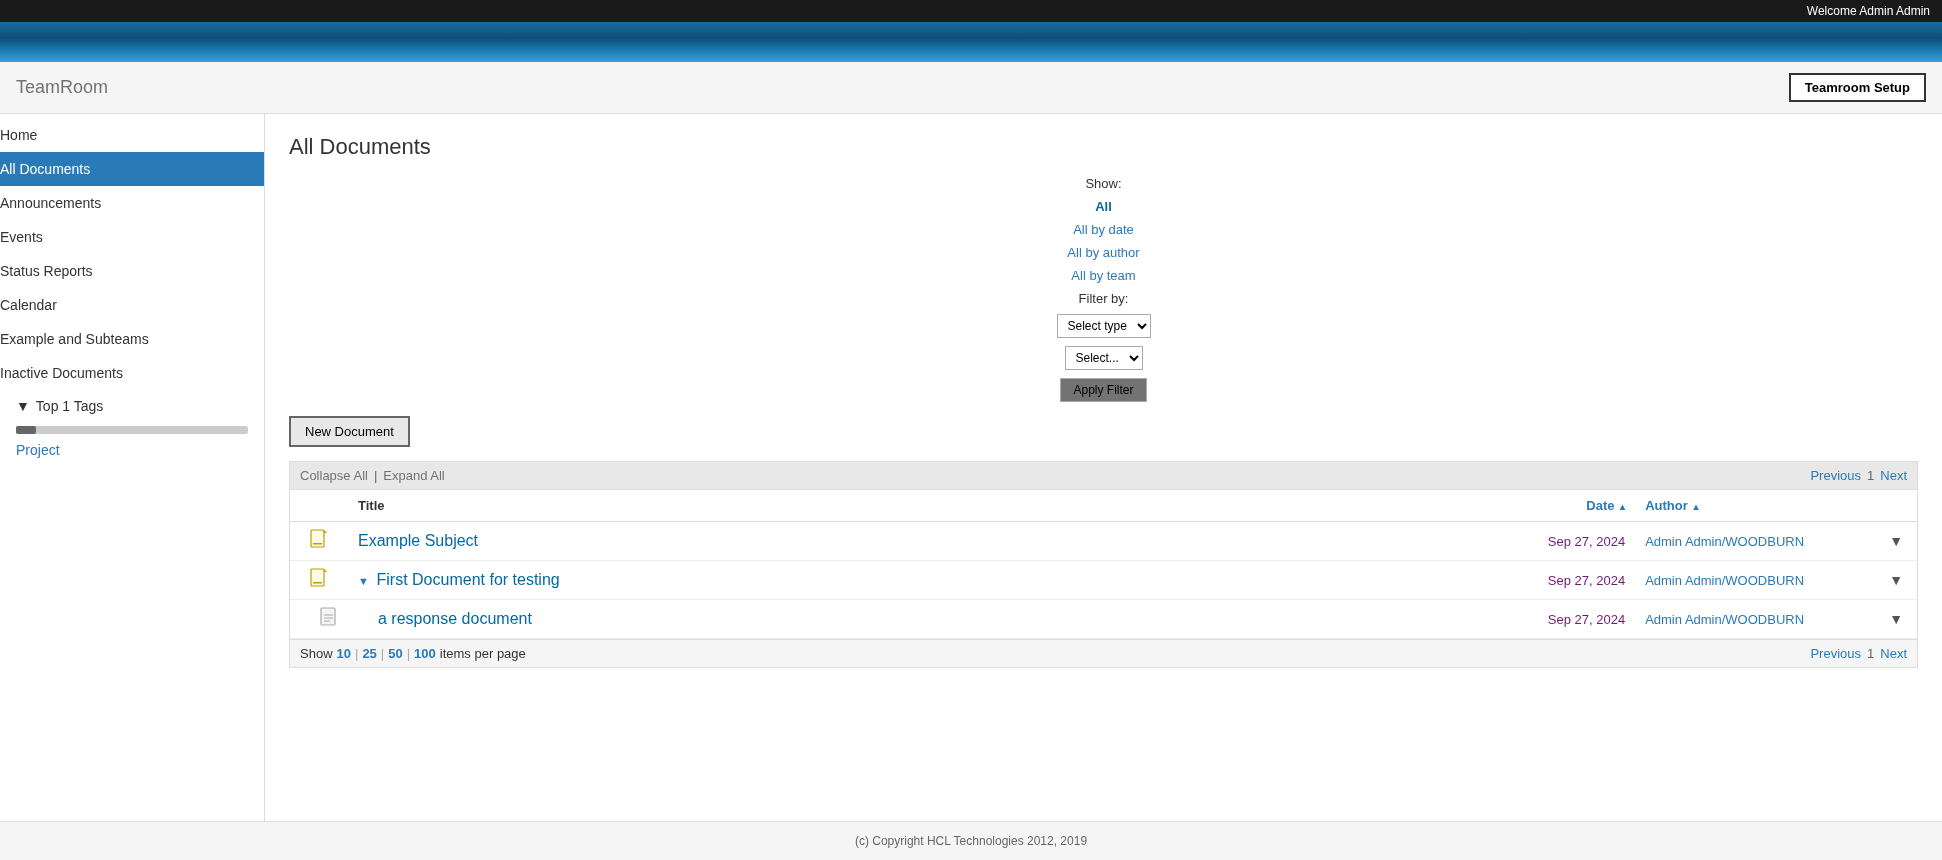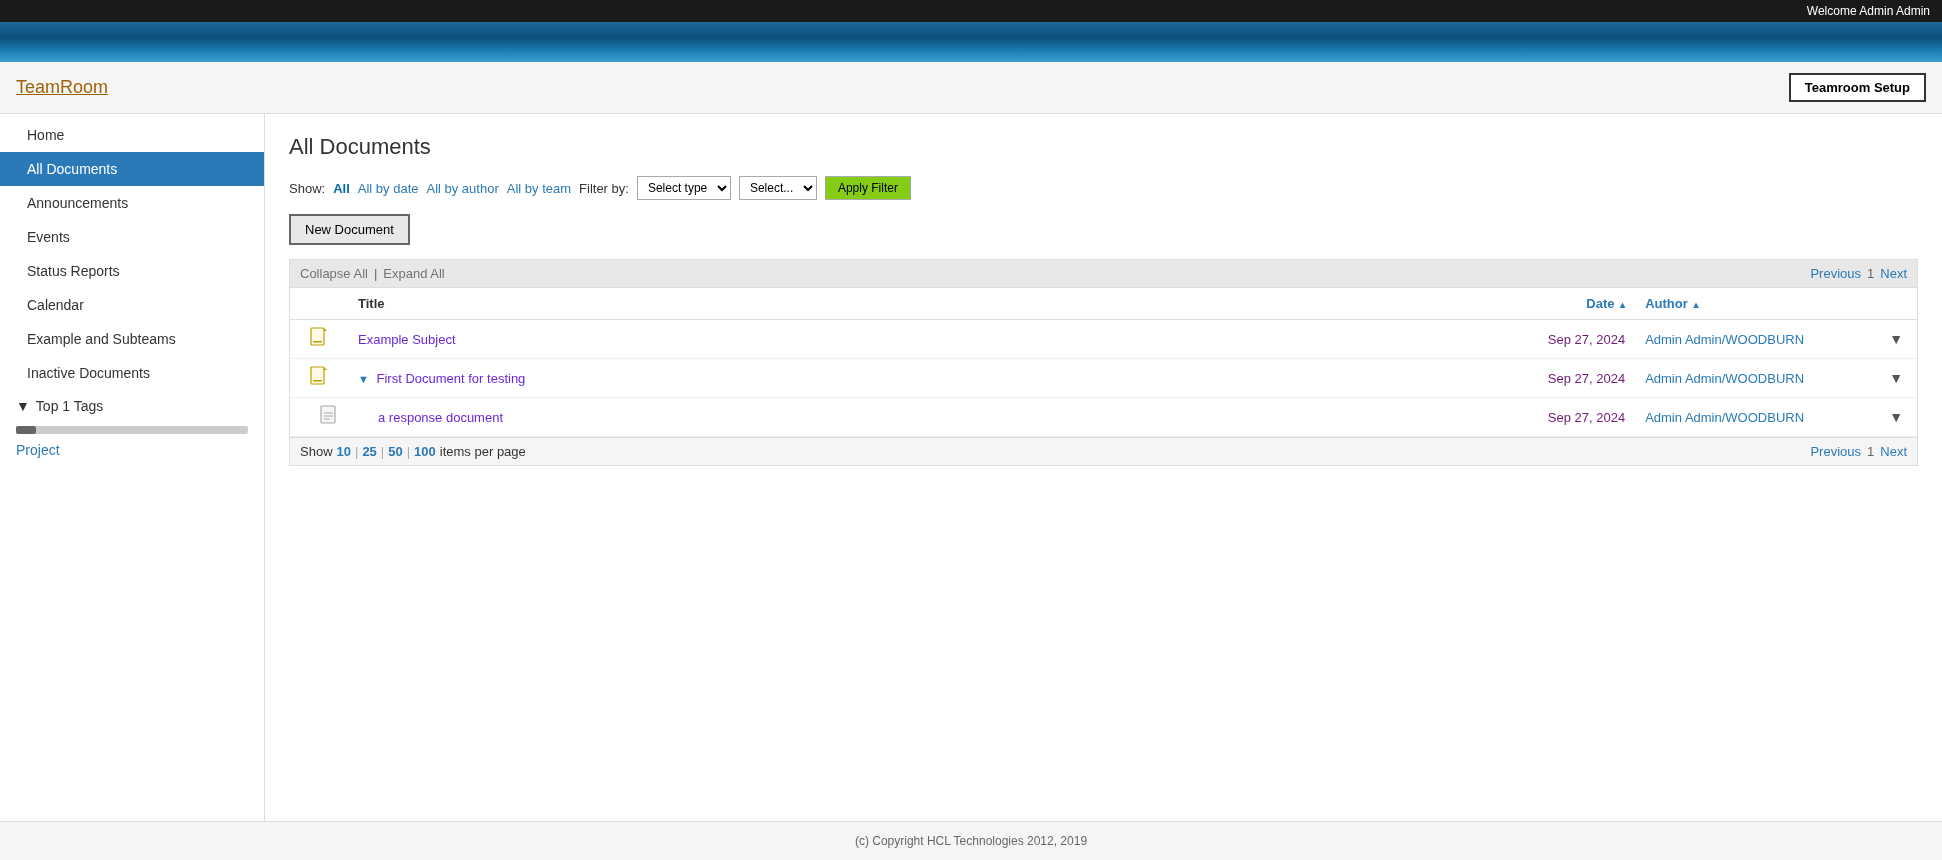--- a/index.html
+++ b/index.html
@@ -27,22 +27,21 @@
       display: flex;
       align-items: center;
       justify-content: space-between;
       padding: 10px 16px;
       height: 52px;
     }
 
     .app-title {
       font-size: 18px;
       font-weight: normal;
-      color: #a16207;
-      text-decoration: underline;
+      color: #737373;
     }
 
     .setup-btn {
       background: #fff;
       border: 2px solid #333;
       padding: 5px 14px;
       font-size: 13px;
       font-weight: bold;
       cursor: pointer;
     }
@@ -58,21 +57,21 @@
     .sidebar {
       width: 265px;
       min-width: 265px;
       background: #fff;
       border-right: 1px solid #ddd;
       padding-top: 4px;
     }
 
     .sidebar-item {
       display: block;
-      padding: 9px 27px;
+      padding: 9px 0;
       color: #333;
       text-decoration: none;
       font-size: 14px;
       cursor: pointer;
     }
 
     .sidebar-item.active {
       background: #2a7ab8;
       color: #fff;
     }
@@ -124,20 +123,21 @@
       margin-bottom: 16px;
     }
 
     
     .filter-bar {
       display: flex;
       align-items: center;
       gap: 8px;
       margin-bottom: 14px;
       flex-wrap: wrap;
+      flex-direction: column;
     }
 
     .filter-bar-label {
       font-size: 13px;
       color: #333;
       font-weight: normal;
     }
 
     .filter-link {
       color: #2a7ab8;
@@ -154,21 +154,21 @@
 
     .filter-select {
       border: 1px solid #aaa;
       padding: 3px 6px;
       font-size: 12px;
       background: #fff;
       cursor: pointer;
     }
 
     .apply-btn {
-      background: #84cc16;
+      background: #737373;
       border: 1px solid #aaa;
       padding: 4px 12px;
       font-size: 12px;
       cursor: pointer;
       text-align: right;
     }
 
     .new-doc-btn {
       background: #e8e8e8;
       border: 2px solid #666;
@@ -265,23 +265,23 @@
       text-align: center;
       color: #b8a000;
       font-size: 16px;
     }
 
     .doc-icon.reply {
       color: #888;
     }
 
     .doc-title-link {
-      color: #6d28d9;
-      text-decoration: none;
-      font-size: 13px;
+      color: #0369a1;
+      text-decoration: none;
+      font-size: 16px;
       cursor: pointer;
       margin-top: 13px;
     }
 
     .doc-expand {
       color: #2a7ab8;
       margin-right: 4px;
       font-size: 11px;
     }
 

